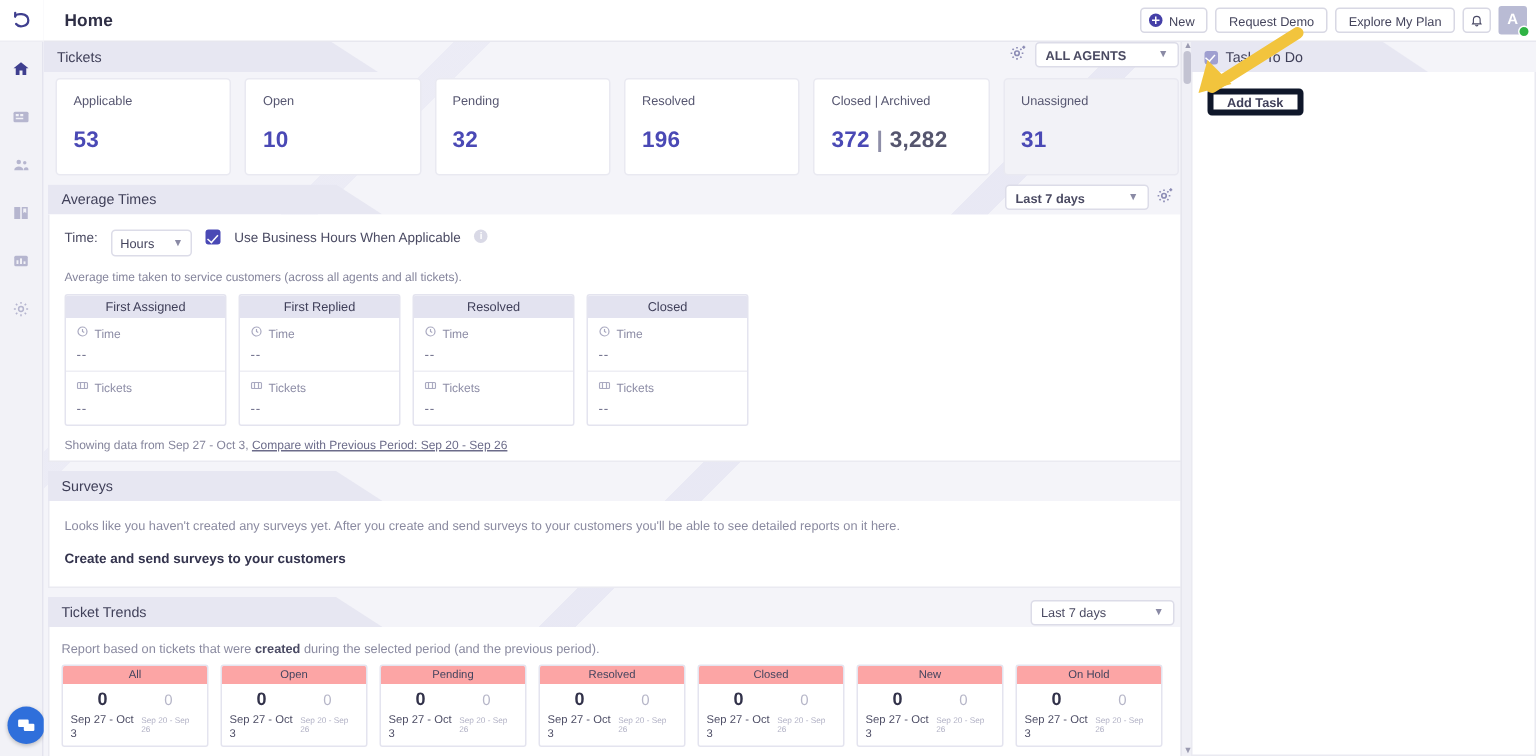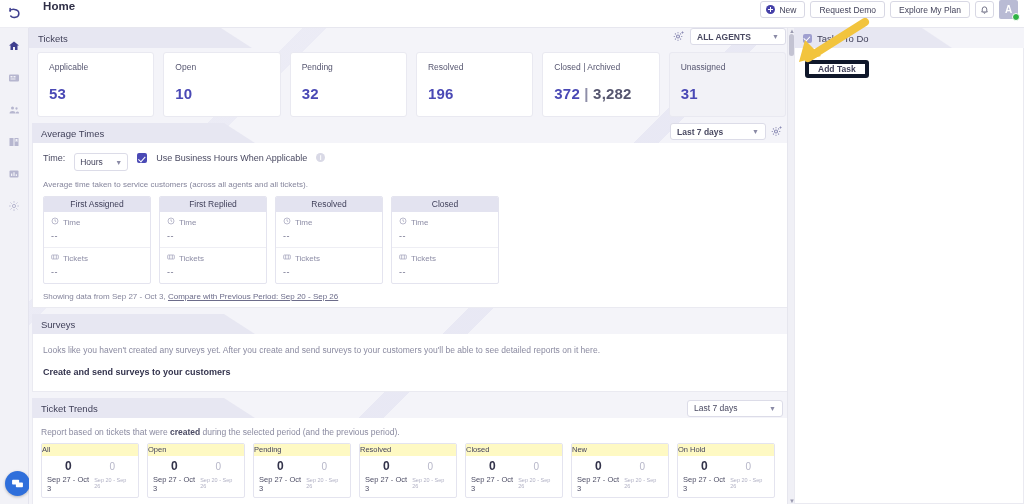--- a/index.html
+++ b/index.html
@@ -43,21 +43,21 @@
     box-shadow: 0 1px 3px rgba(0,0,0,.25);
   }
 
   
   .main { flex: 1 1 auto; height: 504px; position: relative; display: flex; flex-direction: column; }
 
   
   .topbar {
     height: 28px; background: #ffffff;
     border-bottom: 1px solid #e7e7ef;
-    display: flex; align-items: flex-start;
+    display: flex; align-items: center;
     padding: 0 6px 0 14px;
     flex: 0 0 28px;
   }
   .page-title { font-size: 11.5px; color: #2f2f46; font-weight: bold; letter-spacing: .1px; }
   .topbar-actions { margin-left: auto; display: flex; align-items: center; gap: 5px; }
   .btn {
     height: 17px; border: 1px solid #d8d8e4; border-radius: 3px;
     background: #fff; font-size: 8.5px; color: #44445c;
     display: flex; align-items: center; justify-content: center;
     padding: 0 8px; white-space: nowrap; cursor: pointer;
@@ -194,21 +194,21 @@
   .tt-head-row { position: relative; height: 20px; }
   .tt-toolbar { position: absolute; right: 8px; top: 0px; height: 20px; display: flex; align-items: center; }
   .tt-body { padding: 9px 8px 6px 8px; }
   .tt-note { font-size: 8.5px; color: #8a8aa0; }
   .tt-note b { color: #4b4b64; text-align: right; }
   .trend-row { display: flex; gap: 8px; margin-top: 6px; }
   .trend {
     width: 98px; border: 1px solid #e4e4ef; border-radius: 2px; background: #fff; overflow: hidden;
   }
   .trend-head {
-    background: #fef9c3; font-size: 7.5px; color: #44445e; height: 12px; line-height: 12px;
+    background: #fca5a5; text-align: center; font-size: 7.5px; color: #44445e; height: 12px; line-height: 12px;
   }
   .trend-vals { display: flex; align-items: baseline; justify-content: space-around; padding: 3px 4px 0 4px; }
   .trend-vals .cur { font-size: 12px; font-weight: bold; color: #32324a; }
   .trend-vals .prev { font-size: 10px; color: #b6b6c8; }
   .trend-dates { display: flex; align-items: baseline; justify-content: space-between; padding: 2px 5px 4px 5px; }
   .trend-dates .cur { font-size: 7.5px; color: #4e4e66; }
   .trend-dates .prev { font-size: 5.5px; color: #b0b0c4; }
 
   
   .vscroll {

